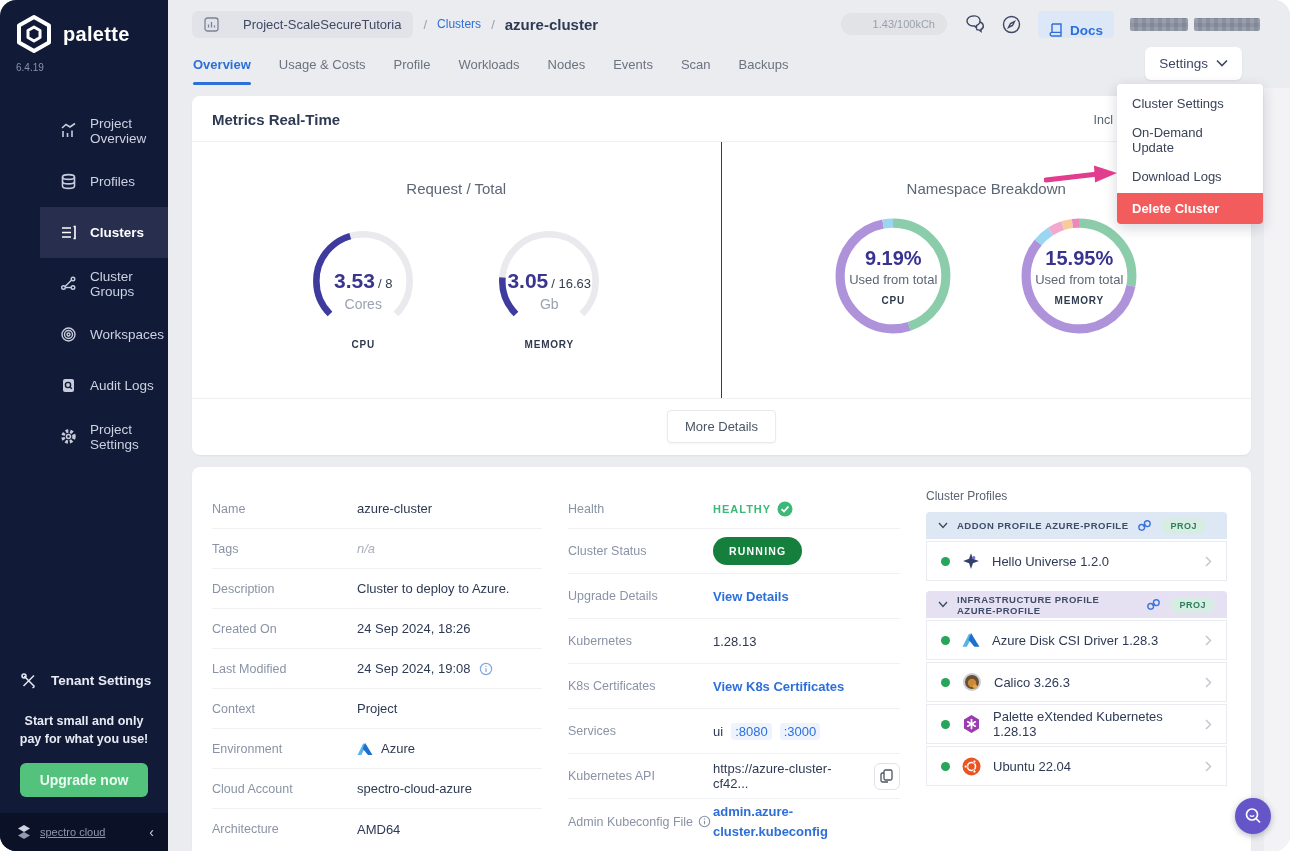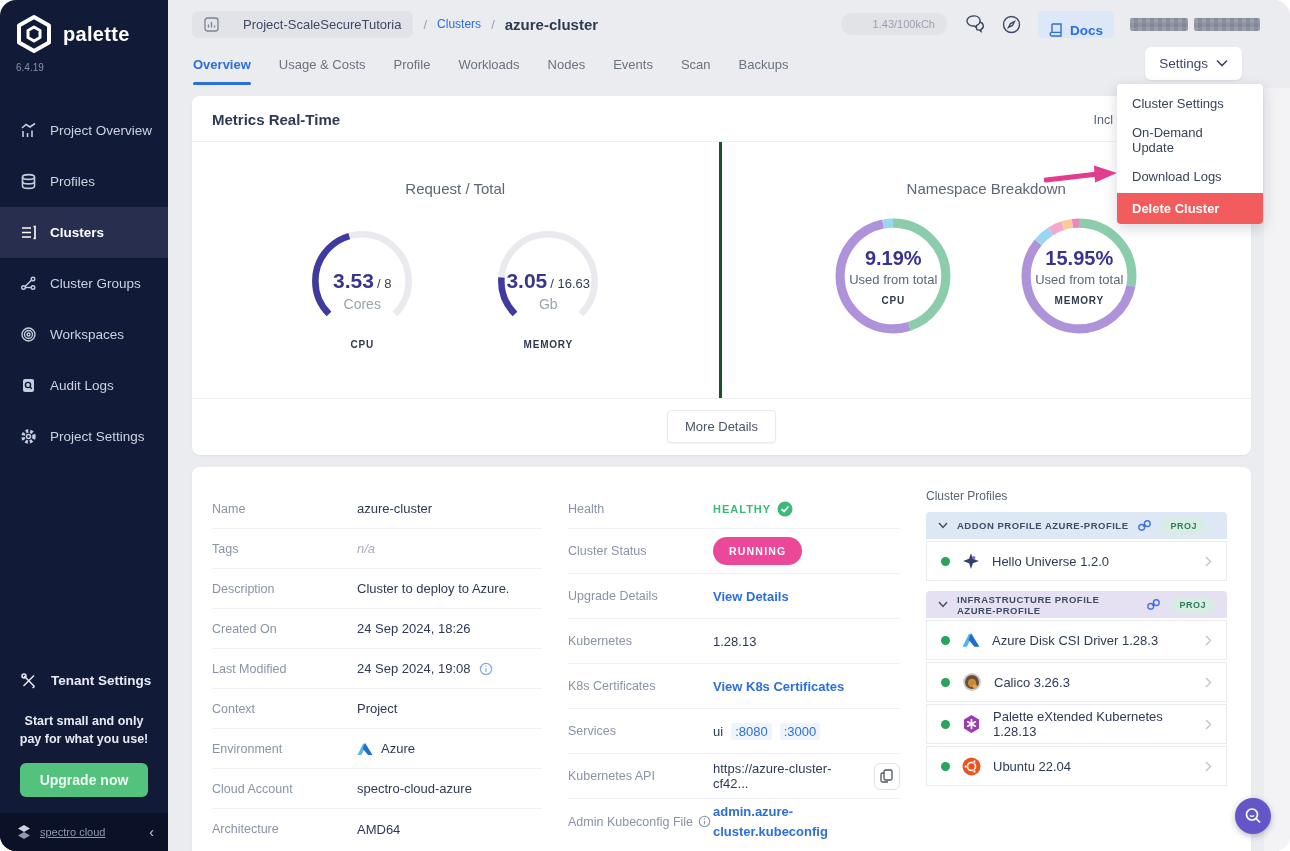--- a/index.html
+++ b/index.html
@@ -6,21 +6,21 @@
   html,body { width:1290px; height:851px; background:#fff; font-family:"Liberation Sans","DejaVu Sans",sans-serif; overflow:hidden; }
   .app { width:1290px; height:851px; display:flex; border-radius:16px; overflow:hidden; background:#EBECEF; }
 
   
   .sidebar { width:168px; background:#111A36; display:flex; flex-direction:column; flex-shrink:0; }
   .brand { padding:14px 0 6px 14px; }
   .brand-row { display:flex; align-items:center; gap:9px; }
   .brand-name { color:#fff; font-size:20px; font-weight:700; letter-spacing:.3px; }
   .brand-version { color:#8A93AD; font-size:10px; margin-top:8px; padding-left:2px; }
   .nav { margin-top:26px; }
-  .nav-item { display:flex; align-items:center; gap:13px; height:51px; padding-left:20px; cursor:pointer; color:#CDD2E2; font-size:13.5px; }
+  .nav-item { display:flex; align-items:center; gap:13px; height:51px; padding-left:20px; cursor:pointer; color:#CDD2E2; font-size:13.5px;margin-left:40px; }
   .nav-item.active { background:#272E4E; color:#FFFFFF; font-weight:700; }
   .nav-item svg { flex-shrink:0; }
   .sidebar-bottom { margin-top:auto; }
   .tenant-row { display:flex; align-items:center; gap:13px; padding:12px 0 12px 20px; color:#E8EAF4; font-size:13.5px; font-weight:600; }
   .promo { text-align:center; color:#E8EAF4; font-size:12.5px; font-weight:700; line-height:1.5; padding:10px 14px 0 14px; }
   .upgrade-btn { display:block; margin:14px auto 16px auto; background:#53C27D; color:#EAFBF1; border:none; border-radius:6px; font-size:14px; font-weight:700; padding:9px 20px; cursor:pointer; font-family:inherit; }
   .sidebar-footer { background:#0B1228; height:38px; display:flex; align-items:center; padding:0 14px 0 16px; gap:8px; }
   .footer-brand { color:#8F97AD; font-size:11px; flex:1;text-decoration:underline; }
   .collapse-chevron { color:#C9CEE0; font-size:14px; cursor:pointer; }
 
@@ -52,21 +52,21 @@
   .content { padding:8px 39px 0 24px; }
   .card { background:#fff; border-radius:8px; box-shadow:0 1px 2px rgba(16,24,40,.05); }
 
   
   .metrics-card { position:relative; }
   .metrics-head { display:flex; align-items:center; padding:15px 20px 13px 20px; border-bottom:1px solid #EFEFF2; position:relative; }
   .metrics-title { font-size:15px; font-weight:700; color:#2E3A54; }
   .clipped-label { position:absolute; right:138px; top:17px; font-size:12.5px; color:#5A6472; }
   .metrics-body { display:flex; min-height:256px; }
   .metrics-half { width:50%; padding-top:38px; }
-  .metrics-half.left { border-right:3px solid #14532d; }
+  .metrics-half.left { border-right:1px solid #14532d; }
   .half-title { text-align:center; font-size:15px; color:#5C6675; }
   .gauge-row { display:flex; justify-content:center; gap:56px; margin-top:28px; }
   .donut-row { display:flex; justify-content:center; gap:60px; margin-top:18px; }
 
   .gauge { position:relative; width:130px; }
   .gauge svg { display:block; margin:0 auto; }
   .gauge-text { position:absolute; top:44px; left:0; right:0; text-align:center; }
   .gauge-value { font-size:21px; font-weight:700; color:#3A368F; }
   .gauge-total { font-size:13px; color:#333E52; margin-left:3px; font-weight:400; }
   .gauge-unit { font-size:14px; color:#9AA3B0; margin-top:3px; }
@@ -88,21 +88,21 @@
   .ov-col-1 { width:330px; }
   .ov-col-2 { width:332px; }
   .ov-col-3 { flex:1; }
   .ov-row { display:flex; align-items:center; border-bottom:1px solid #F0F1F4; min-height:40px; padding:2px 0; }
   .ov-row:last-child { border-bottom:none; }
   .ov-label { width:145px; flex-shrink:0; font-size:12.5px; color:#8A93A5; display:flex; align-items:center; gap:5px; }
   .ov-value { font-size:13px; color:#2E3A54; display:flex; align-items:center; gap:8px; }
   .ov-value.muted { color:#A9AFBC; font-style:italic; }
   .link { color:#2D6FD9; cursor:pointer; font-weight:600; font-size:13px; }
   .healthy { color:#3CB878; font-size:11px; font-weight:700; letter-spacing:1px; display:flex; align-items:center; gap:6px; }
-  .running-pill { background:#ec4899; color:#fff; font-size:10.5px; font-weight:700; letter-spacing:1.2px; border-radius:15px; padding:8px 16px; border:none; cursor:default; font-family:inherit; }
+  .running-pill { background:#15803d; color:#fff; font-size:10.5px; font-weight:700; letter-spacing:1.2px; border-radius:15px; padding:8px 16px; border:none; cursor:default; font-family:inherit; }
   .port-link { color:#2D6FD9; background:#EDF4FE; border-radius:3px; padding:1px 4px; font-size:13px; cursor:pointer; }
   .copy-btn { width:27px; height:27px; border:1px solid #DFE2E8; border-radius:6px; background:#fff; cursor:pointer; display:flex; align-items:center; justify-content:center; margin-left:2px; }
   .kubeconfig-link { line-height:1.5; width:150px; }
   .row-tall { min-height:45px; }
 
   .profiles-title { font-size:12px; color:#5A6472; margin-bottom:9px; }
   .profile-group { margin-bottom:10px; }
   .group-head { display:flex; align-items:center; gap:9px; height:27px; border-radius:4px 4px 0 0; padding:0 12px; }
   .group-head.addon { background:#DEE8F5; }
   .group-head.infra { background:#E6E0F3; }

